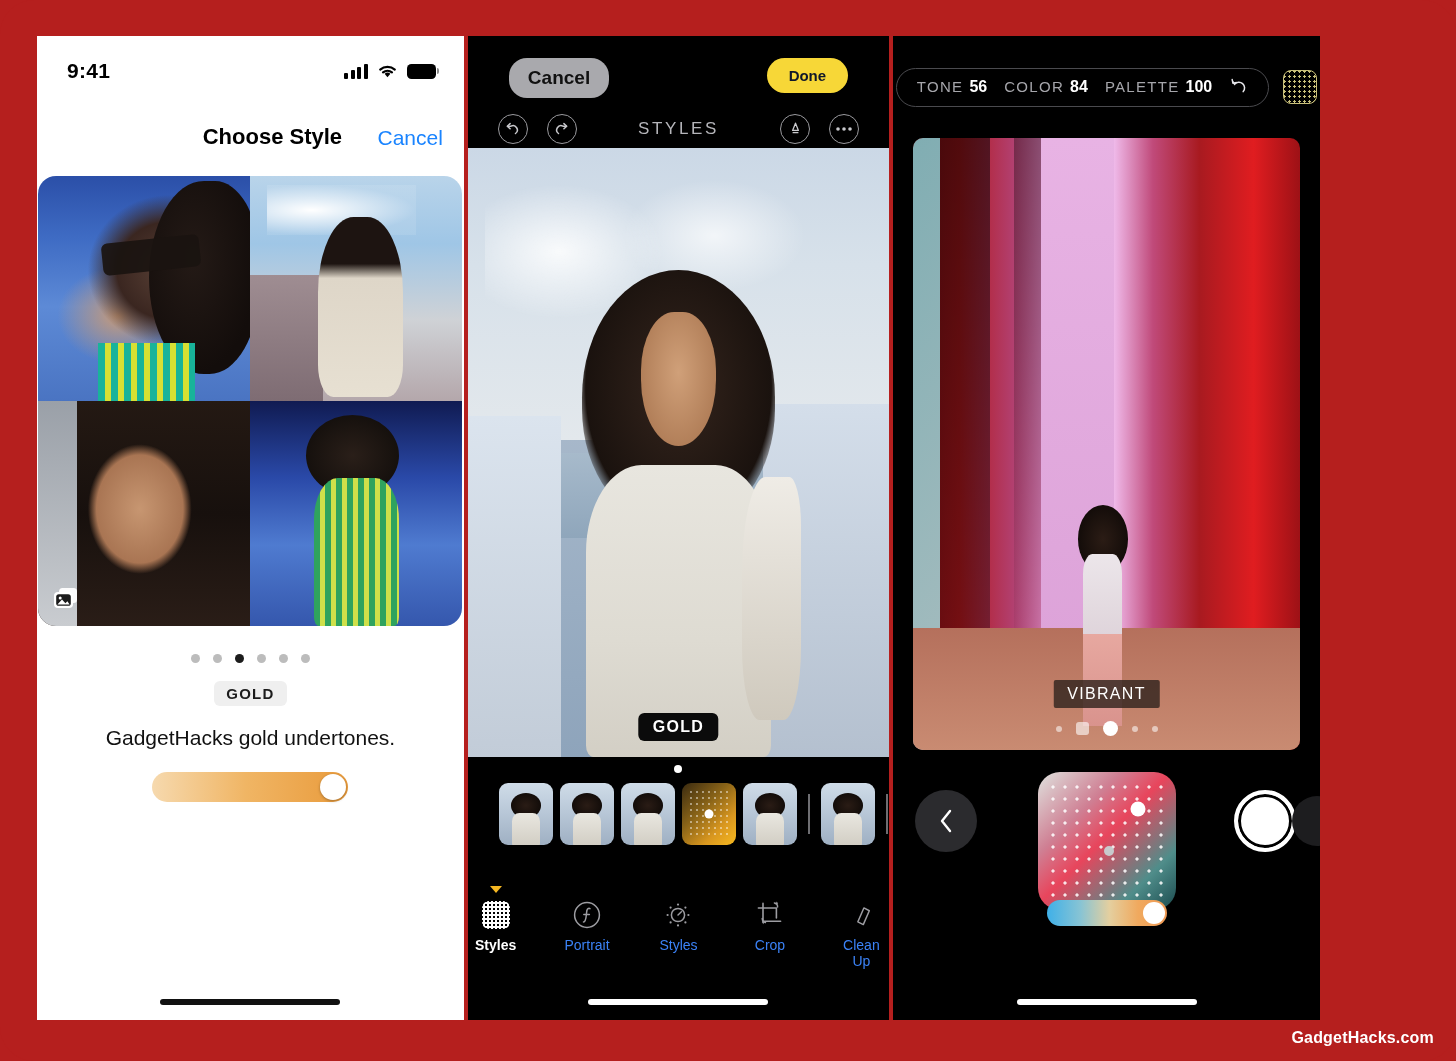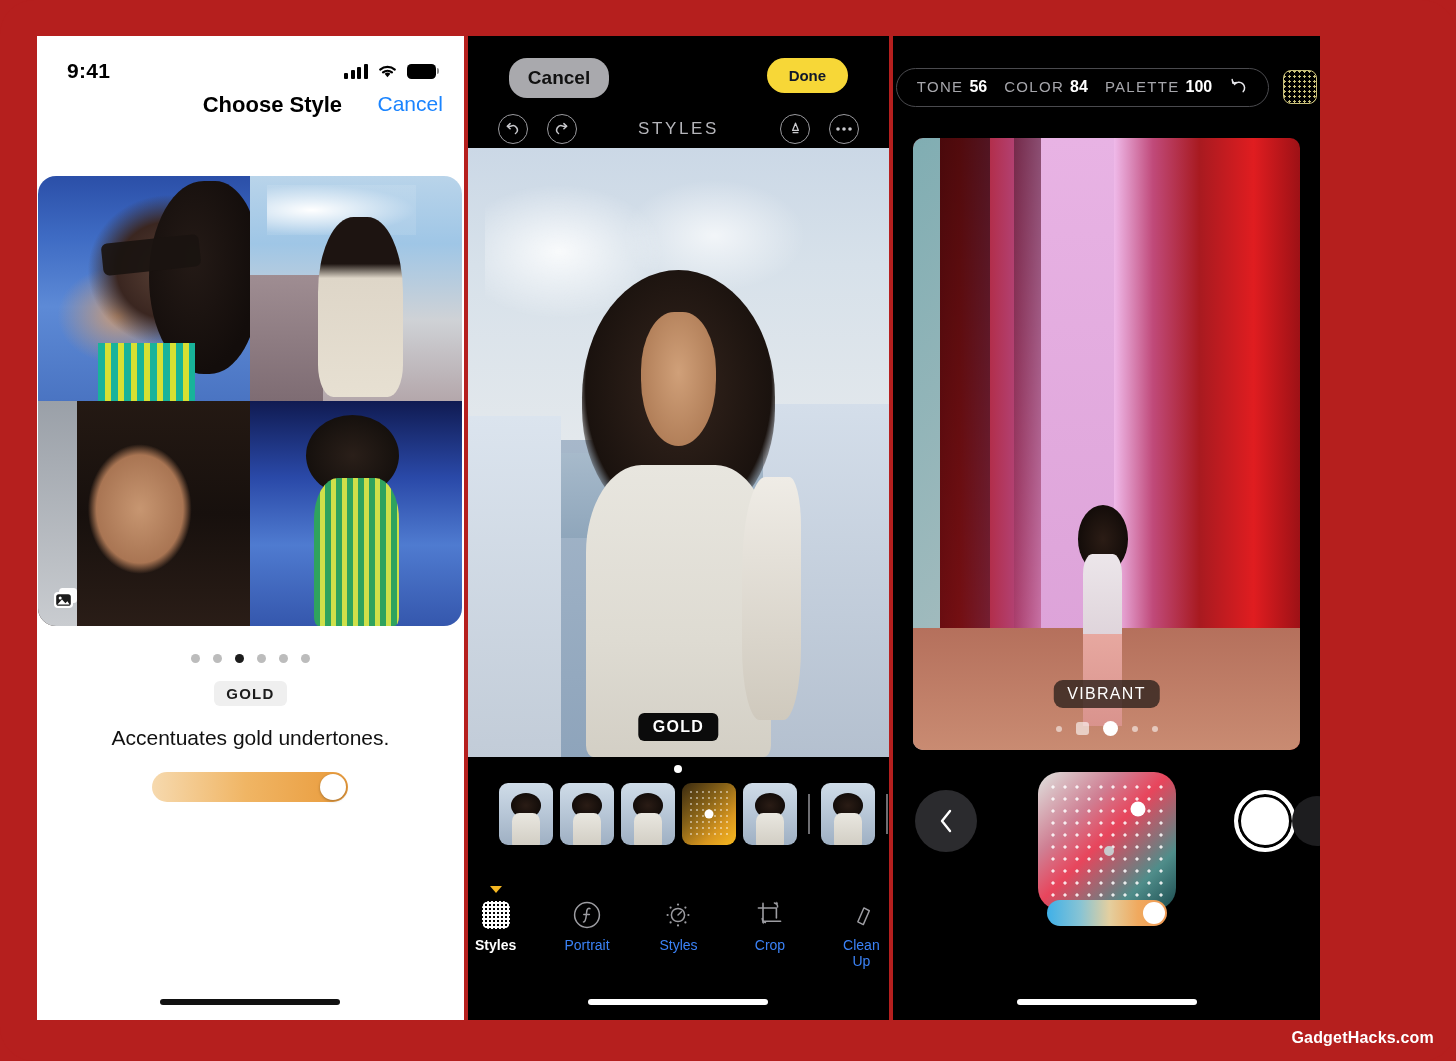--- a/index.html
+++ b/index.html
@@ -42,21 +42,21 @@
   .sig { display: flex; align-items: flex-end; gap: 2.5px; height: 15px; }
   .sig i { width: 4px; background: #000; border-radius: 1px; display: block; }
   .sig i:nth-child(1){height:6px}.sig i:nth-child(2){height:9px}
   .sig i:nth-child(3){height:12px}.sig i:nth-child(4){height:15px}
   .batt {
     width: 29px; height: 15px; border-radius: 4.5px; background: #000; position: relative;
   }
   .batt:after{content:"";position:absolute;right:-3.5px;top:4.5px;width:2.5px;height:6px;
     background:#000;border-radius:0 2px 2px 0;opacity:.45}
   .nav-row {
-    height: 58px; display: flex; align-items: flex-start; justify-content: center;
+    height: 58px; display: flex; align-items: flex-end; justify-content: center;
     position: relative;
     padding-left: 44px;
   }
   .nav-title { font-size: 22px; font-weight: bold; color: #000; }
   .nav-cancel {
     position: absolute; right: 21px; font-size: 21px; color: #1A84FF;
   }
   .carousel {
     position: relative; margin-top: 26px; height: 450px;
     display: flex; align-items: center; justify-content: center; gap: 12px;
@@ -280,21 +280,21 @@
   .photo3 .floor { position:absolute; left:0; right:0; bottom:0; height:20%;
     background: linear-gradient(180deg,#b5705c,#c98b72); }
   .photo3 .fig-hair { position:absolute; left:42.5%; top:60%; width:13%; height:11%;
     background: radial-gradient(ellipse at 50% 50%,#2b1c15,#130c09 72%); border-radius:50%; }
   .photo3 .fig-top { position:absolute; left:44%; top:68%; width:10%; height:14%;
     background: linear-gradient(180deg,#ece6ea,#ded3da); border-radius:24% 24% 3% 3%; }
   .photo3 .fig-skirt { position:absolute; left:44%; top:81%; width:10%; height:15%;
     background: linear-gradient(180deg,#e7a8a0,#d9938d); }
   .vibrant-pill {
     position: absolute; left: 50%; transform: translateX(-50%); bottom: 42px;
-    background: rgba(50,36,30,.82); color: #fff; padding: 5px 14px; border-radius: 9px;
+    background: rgba(50,36,30,.82); color: #fff; padding: 5px 14px; border-radius: 2px;
     font-size: 16px; letter-spacing: 1.3px;
   }
   .p3-dots {
     position: absolute; left: 50%; transform: translateX(-50%); bottom: 14px;
     display: flex; align-items: center; gap: 14px;
   }
   .p3-dots i { width: 6px; height: 6px; border-radius: 50%; background: rgba(255,255,255,.55); display:block }
   .p3-dots i.sq { width: 13px; height: 13px; border-radius: 3px; background: rgba(255,255,255,.6); }
   .p3-dots i.big { width: 15px; height: 15px; background: #fff; }
   .p3-bottom {
@@ -410,21 +410,21 @@
     <div class="dots">
       <i></i>
       <i></i>
       <i class="on"></i>
       <i></i>
       <i></i>
       <i></i>
     </div>
 
     <div class="style-pill">GOLD</div>
-    <div class="style-desc">Accentuates gold undertones.</div>
+    <div class="style-desc">GadgetHacks gold undertones.</div>
 
     <div class="style-slider">
       <div class="knob"></div>
     </div>
 
     <div class="home-ind"></div>
   </div>
 
   <div class="panel p2">
     <div class="p2-top">

